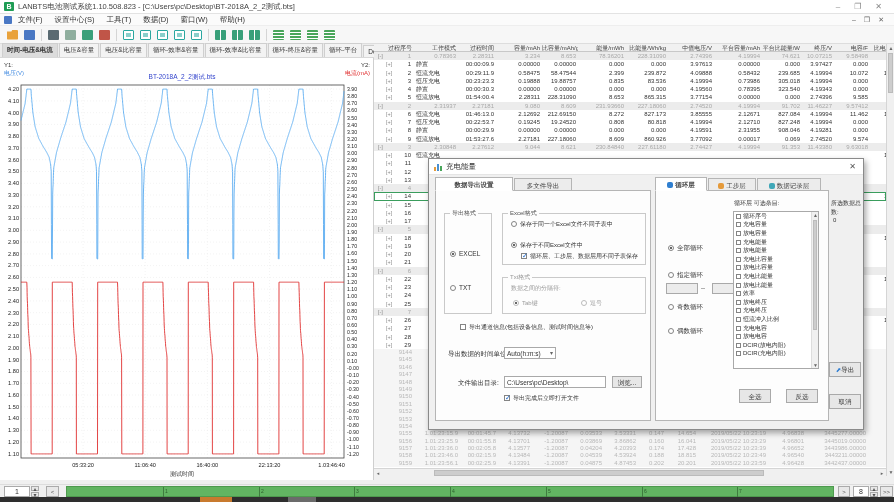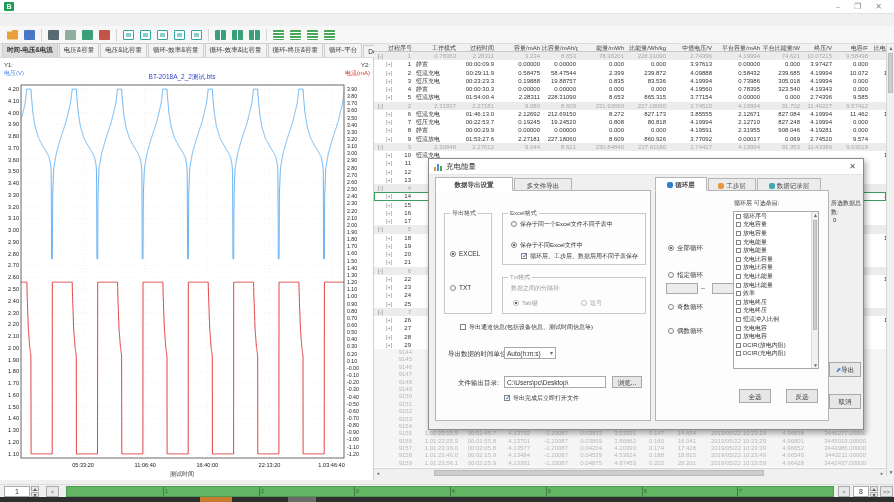--- a/index.html
+++ b/index.html
@@ -92,27 +92,44 @@
   #listsb{position:absolute;right:0;top:0;width:7px;height:100%;background:#f0f0f0;border-left:1px solid #ddd;}
   .smalllbl{position:absolute;font-size:6px;color:#333;}
 </style>
 </head>
 <body>
 
 <div id="app">
 
   <div id="titlebar" class="abs">
     <span id="applogo">B</span>
+    <span id="titletext">LANBTS电池测试系统1.10.508.823 - [C:\Users\pc\Desktop\BT-2018A_2_2测试.bts]</span>
     <span class="winctl">
       <span>–</span>
       <span>❐</span>
       <span>✕</span>
     </span>
   </div>
 
+  <div id="menubar" class="abs">
+    <span id="mdiicon"></span>
+    <span id="menuitems" style="display: flex;">
+        <span class="menuitem">文件(F)</span>
+        <span class="menuitem">设置中心(S)</span>
+        <span class="menuitem">工具(T)</span>
+        <span class="menuitem">数据(D)</span>
+        <span class="menuitem">窗口(W)</span>
+        <span class="menuitem">帮助(H)</span>
+      </span>
+    <span class="mdictl" id="mdictl">
+        <span>–</span>
+        <span>❐</span>
+        <span>✕</span>
+      </span>
+  </div>
 
   <div id="toolbar" class="abs">
       <span class="tbi fold" style="--c: #e9a23b;">
         <i></i>
       </span>
       <span class="tbi sq" style="--c: #4a78c4;">
         <i></i>
       </span>
       <span class="tbsep"></span>
       <span class="tbi sq" style="--c: #5a6a72;">

